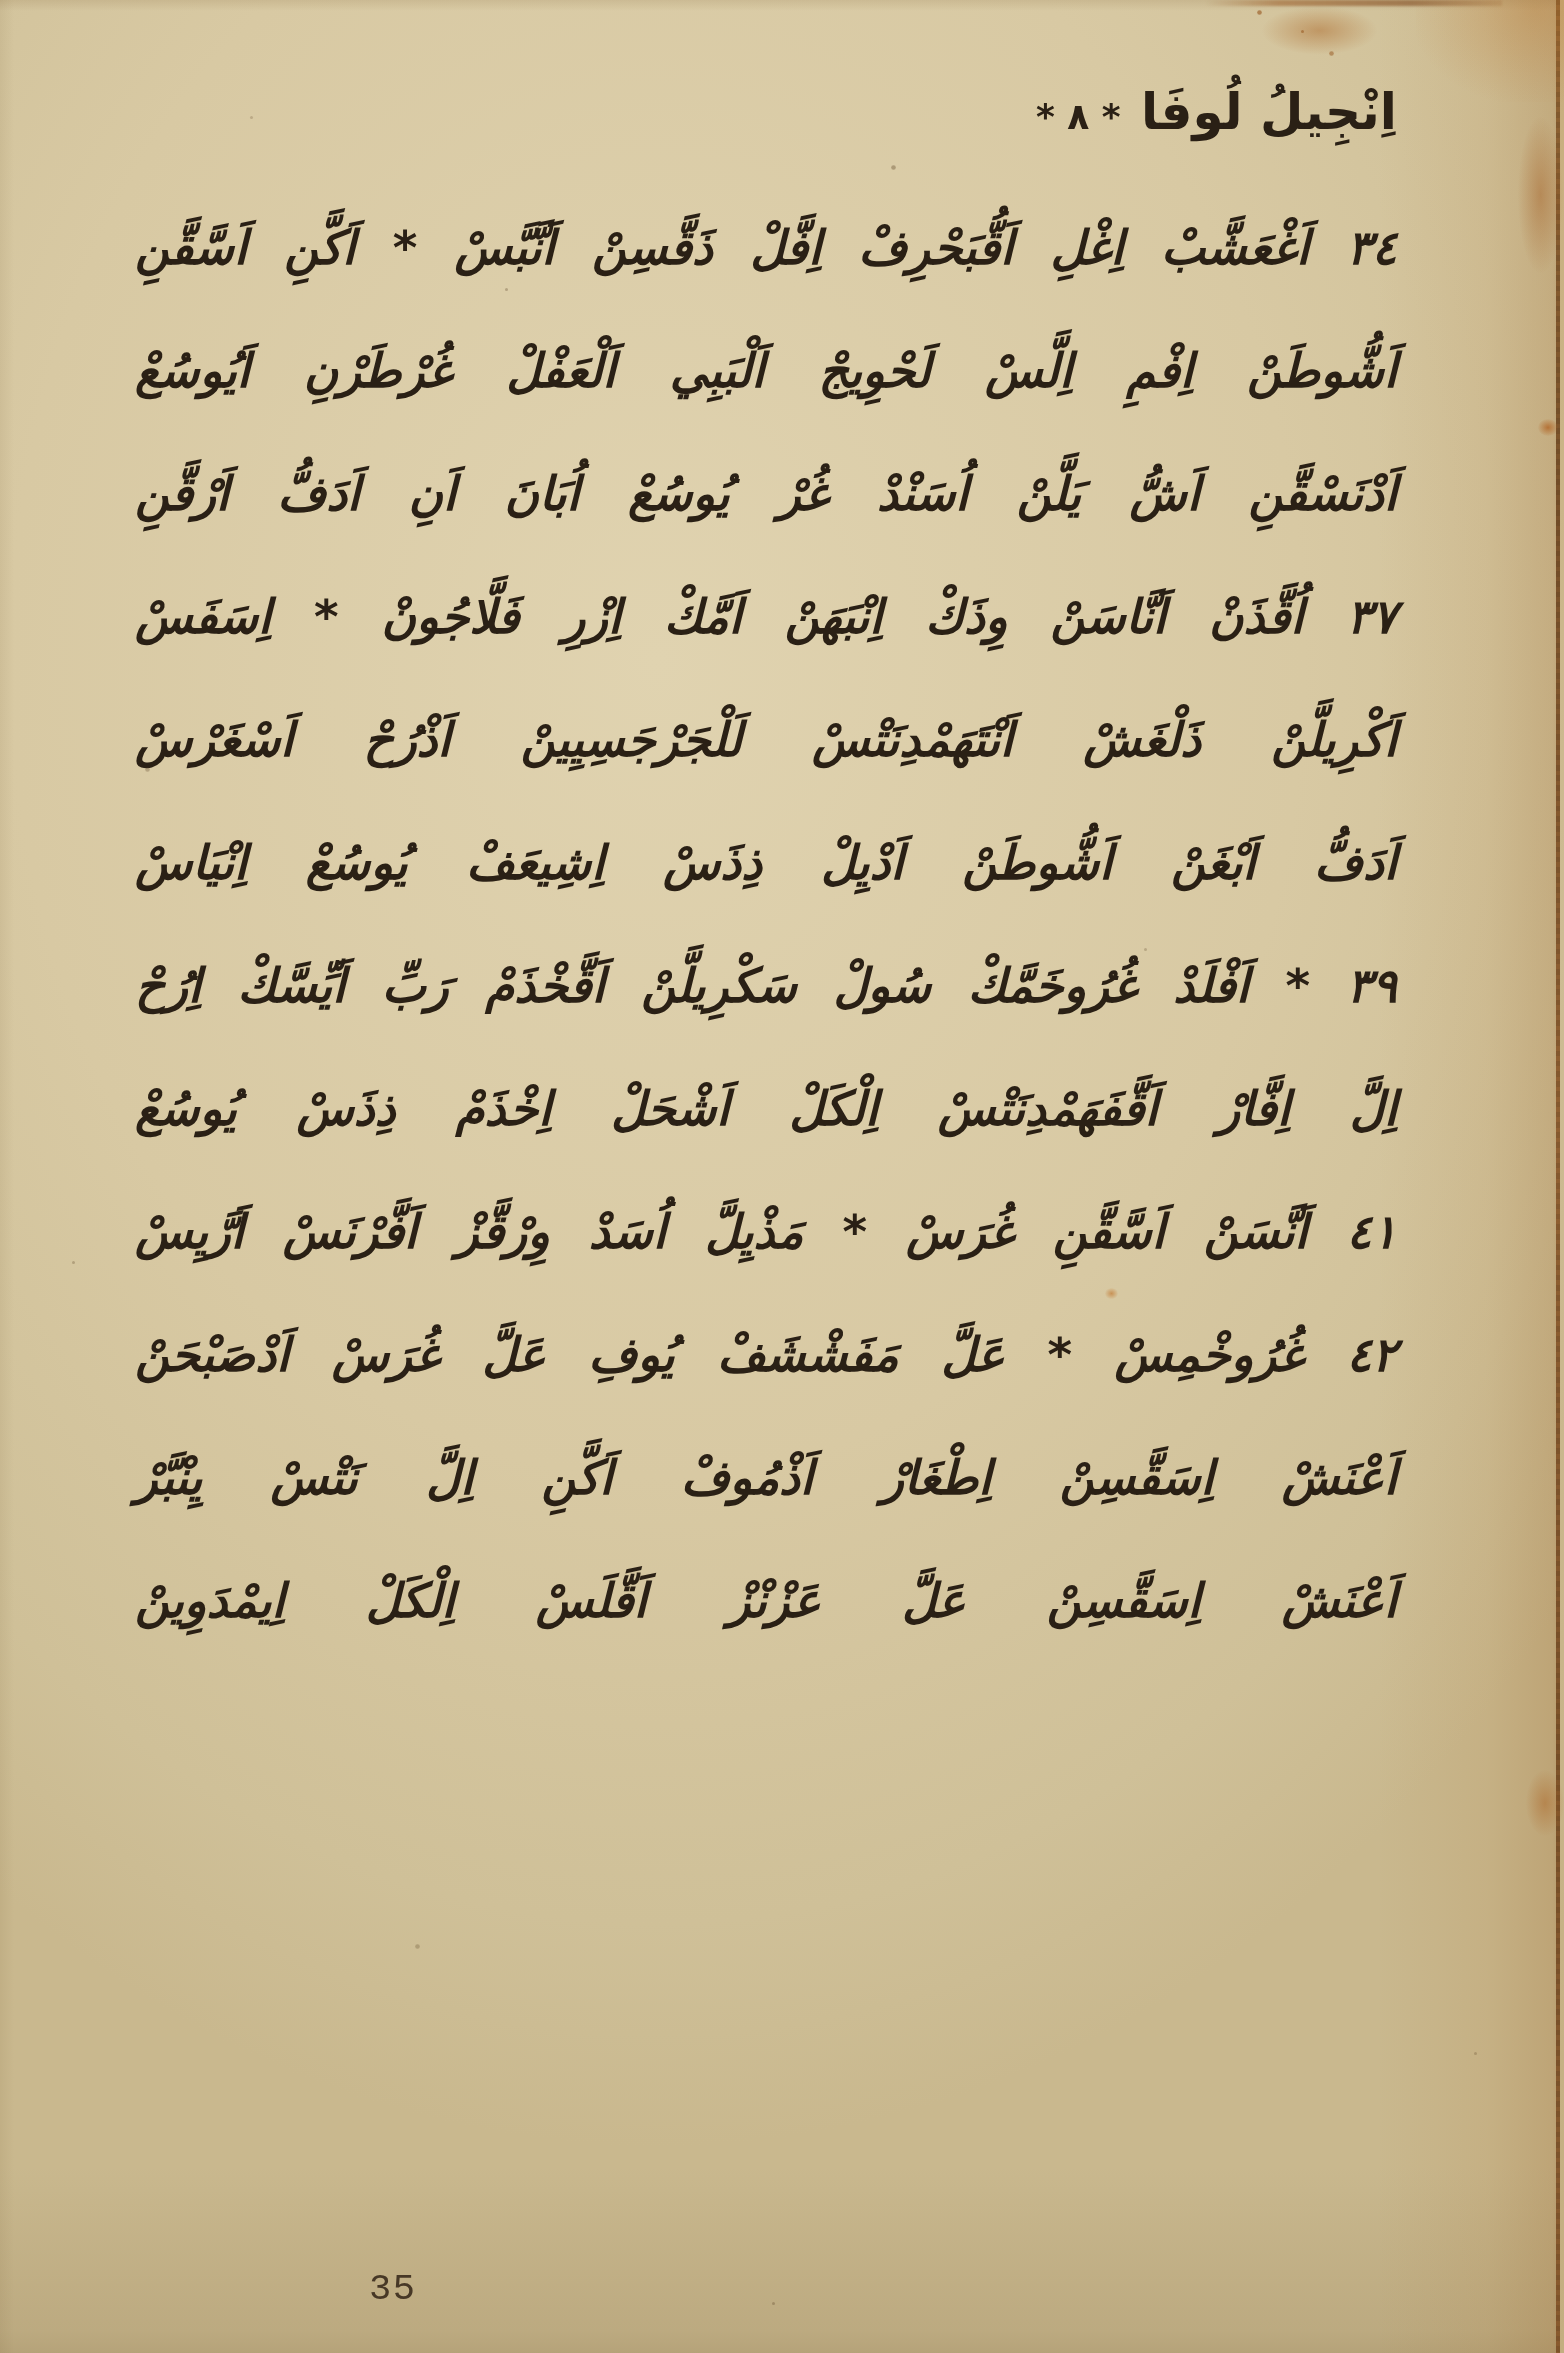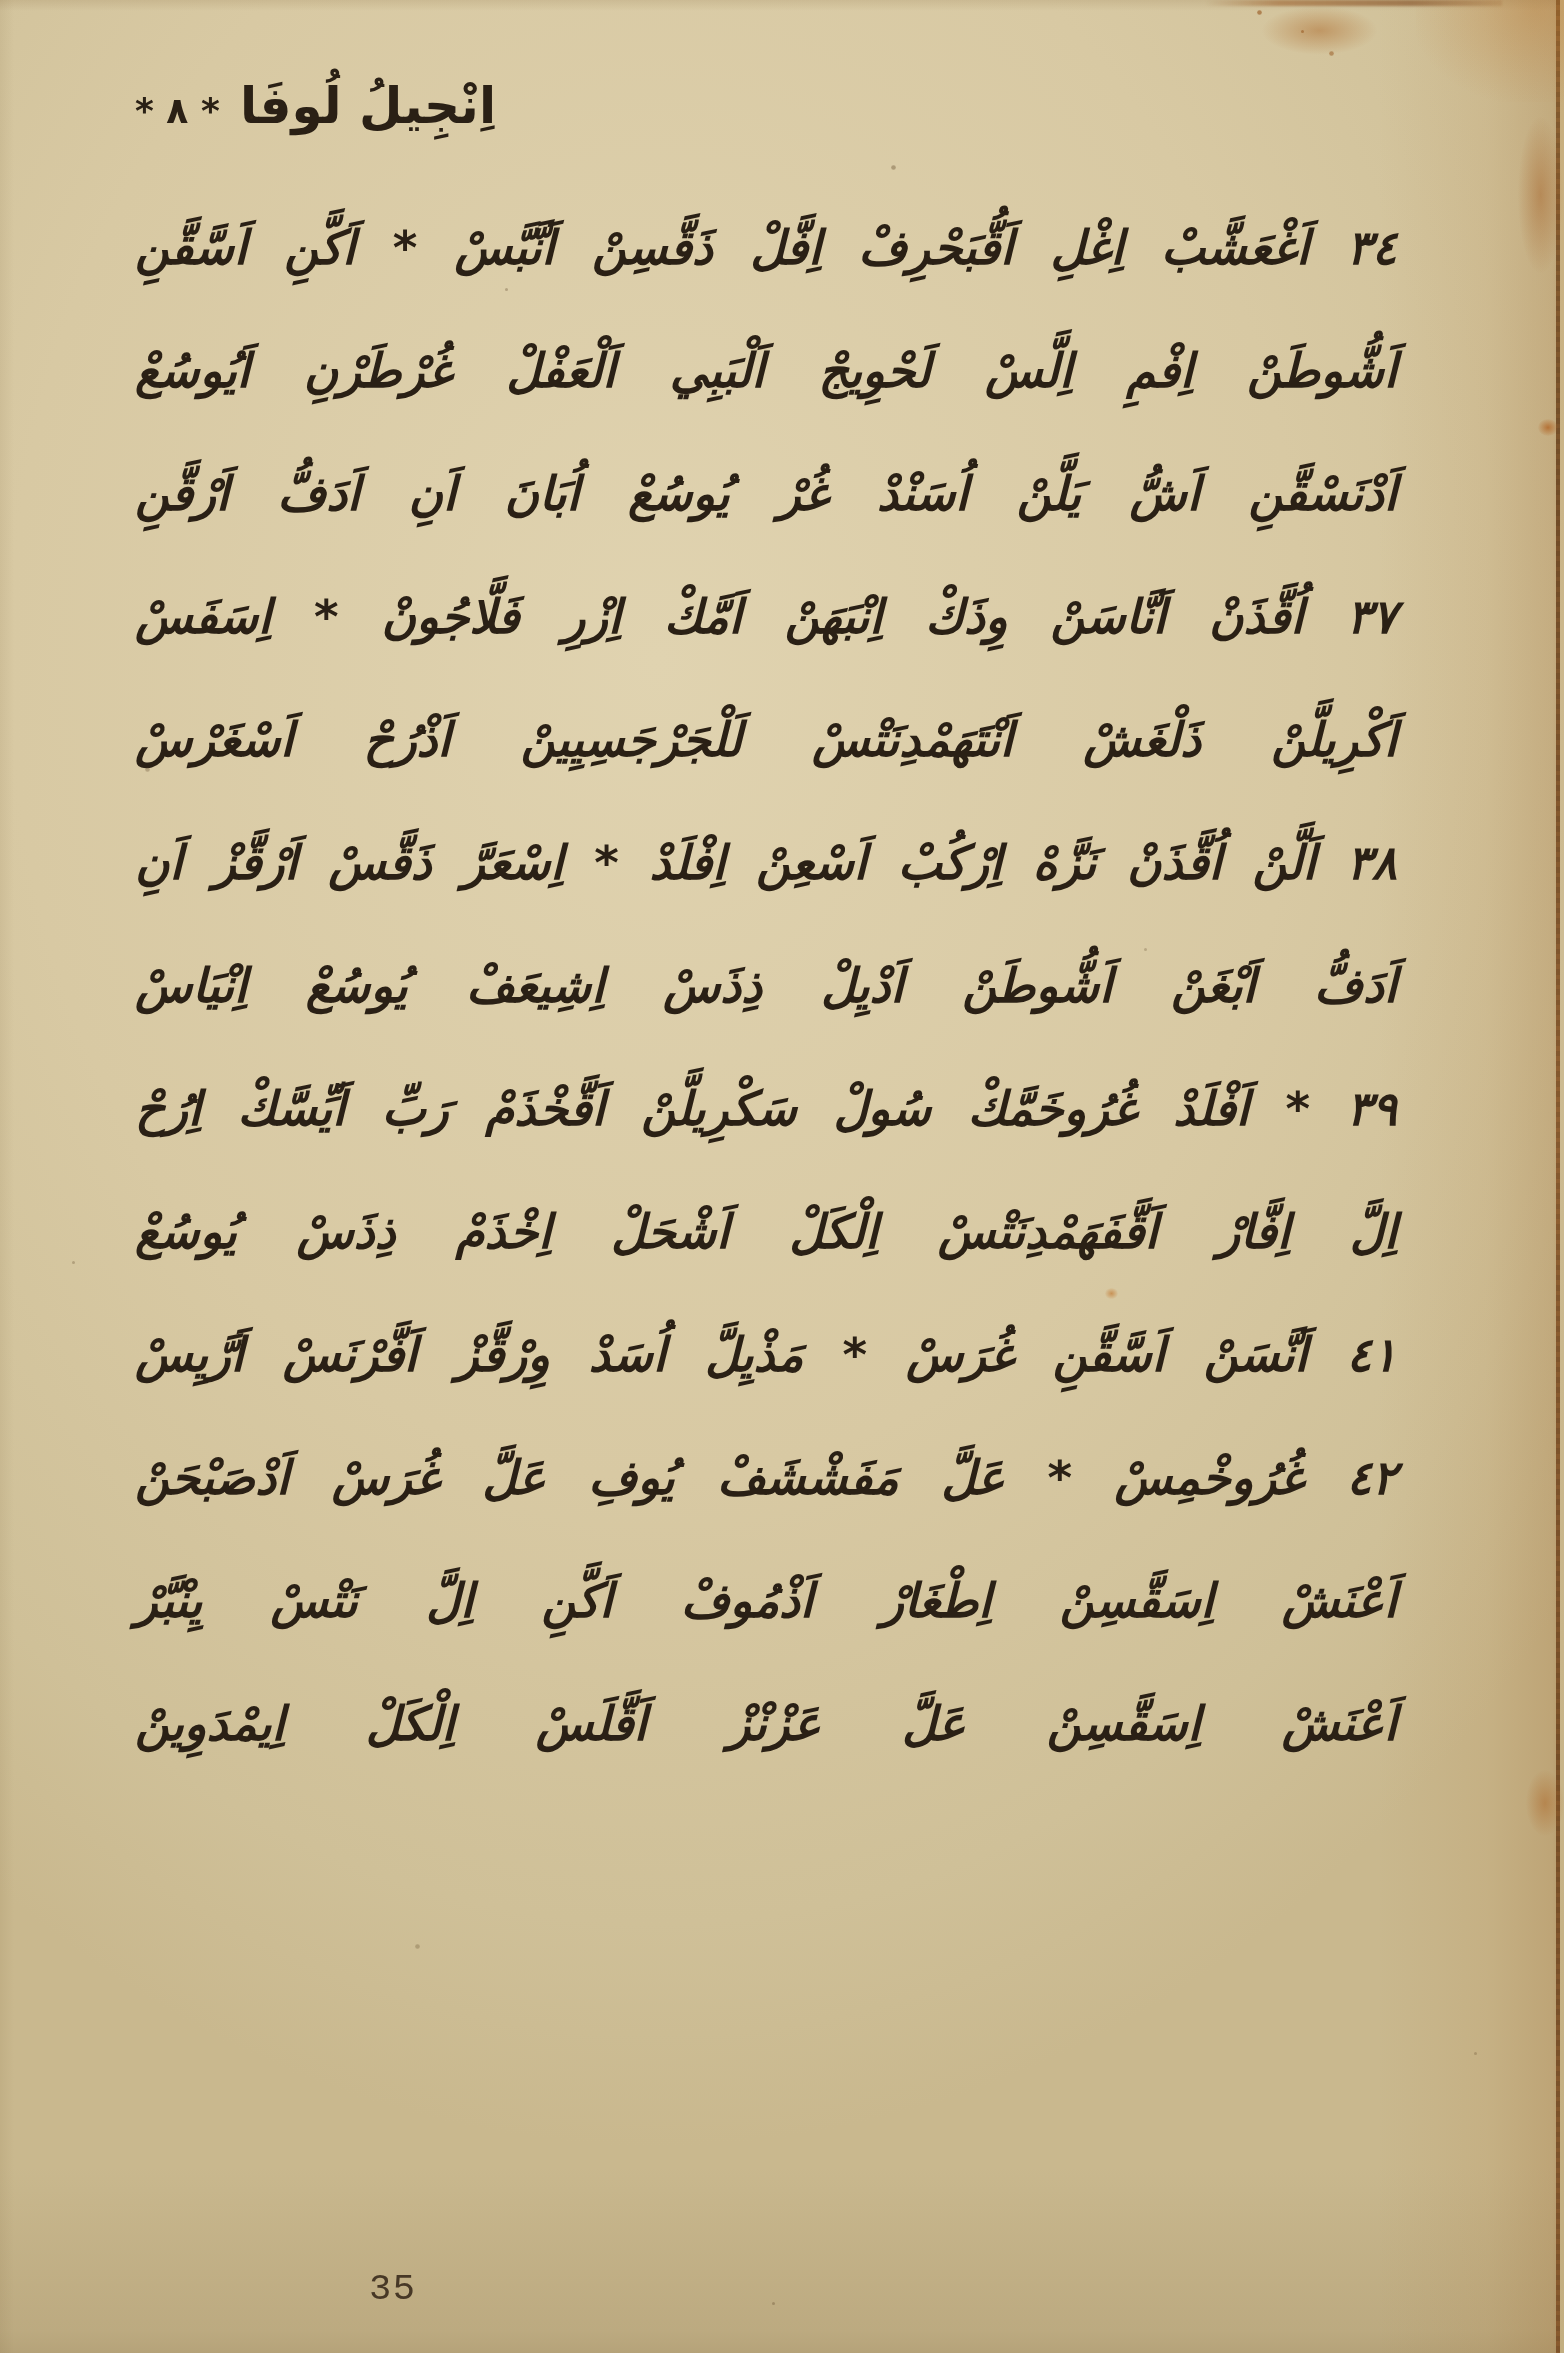--- a/index.html
+++ b/index.html
@@ -12,21 +12,21 @@
       linear-gradient(to right, rgba(120,95,55,0.10) 0px, rgba(120,95,55,0.0) 14px,
                       rgba(0,0,0,0) 88%, rgba(166,110,45,0.10) 95%, rgba(150,95,35,0.22) 99.2%, rgba(130,80,30,0.30) 100%),
       linear-gradient(to bottom, rgba(130,100,55,0.16) 0px, rgba(130,100,55,0) 11px,
                       rgba(0,0,0,0) 92%, rgba(110,85,45,0.14) 99%, rgba(110,85,45,0.22) 100%),
       radial-gradient(ellipse 1174px 1487px at 42% 28%, #e0d3b0 0%, #d8c9a3 55%, #cfc098 85%, #c9b88e 100%);
   }
 
   
   .header{
     position:absolute; top:72px; left:135px; right:168px; height:123px;
-    line-height:68px; text-align:left; direction:rtl;
+    line-height:80px; text-align:right; direction:rtl;
     color:#2a2015; font-weight:700; font-size:50px;
     white-space:nowrap;
   }
   .header .chapter{ font-size:36px; letter-spacing:6.3px; margin-right:20.3px; }
 
   .lines{
     position:absolute; top:186px; left:135px; right:168px;
     direction:rtl;
     color:#2a2015;
     font-style:italic;
@@ -104,21 +104,20 @@
   <div class="header">
     <span>اِنْجِيلُ لُوفَا</span><span class="chapter">* ٨ *</span>
   </div>
 
   <div class="lines">
       <div class="line">٣٤ اَغْعَشَّبْ اِغْلِ اَقُّبَحْرِفْ اِفَّلْ ذَقَّسِنْ اَنَّبَّسْ * اَكَّنِ اَسَّقَّنِ</div>
       <div class="line">اَشُّوطَنْ اِفْمِ اِلَّسْ لَحْوِيجْ اَلْبَبِي اَلْعَفْلْ غُرْطَرْنِ اَيُوسُعْ</div>
       <div class="line">اَدْنَسْقَّنِ اَشُّ يَلَّنْ اُسَنْدْ غُرْ يُوسُعْ اُبَانَ اَنِ اَدَفُّ اَرْقَّنِ</div>
       <div class="line">٣٧ اُقَّذَنْ اَنَّاسَنْ وِذَكْ اِنْبَهَنْ اَمَّكْ اِزْرِ فَلَّاجُونْ * اِسَفَسْ</div>
       <div class="line">اَكْرِيلَّنْ ذَلْغَشْ اَنْتَهَمْدِنَتْسْ لَلْجَرْجَسِيِينْ اَذْرُحْ اَسْغَرْسْ</div>
-      <div class="line">٣٨ اَلَّنْ اُقَّذَنْ نَزَّهْ اِرْكُبْ اَسْعِنْ اِفْلَدْ * اِسْعَرَّ ذَقَّسْ اَرْقَّزْ اَنِ</div>
       <div class="line">اَدَفُّ اَبْغَنْ اَشُّوطَنْ اَدْيِلْ ذِذَسْ اِشِيعَفْ يُوسُعْ اِنْيَاسْ</div>
       <div class="line">٣٩ * اَفْلَدْ غُرُوخَمَّكْ سُولْ سَكْرِيلَّنْ اَقَّخْذَمْ رَبِّ اَيِّسَّكْ اِرُحْ</div>
       <div class="line">اِلَّ اِفَّارْ اَقَّفَهَمْدِنَتْسْ اِلْكَلْ اَشْحَلْ اِخْذَمْ ذِذَسْ يُوسُعْ</div>
       <div class="line">٤١ اَنَّسَنْ اَسَّقَّنِ غُرَسْ * مَذْيِلَّ اُسَدْ وِرْقَّزْ اَفَّرْنَسْ اَرَّيِسْ</div>
       <div class="line">٤٢ غُرُوخْمِسْ * عَلَّ مَفَشْشَفْ يُوفِ عَلَّ غُرَسْ اَدْصَبْحَنْ</div>
       <div class="line">اَعْنَشْ اِسَقَّسِنْ اِطْغَارْ اَذْمُوفْ اَكَّنِ اِلَّ نَتْسْ يِنْبَّرْ</div>
       <div class="line">اَعْنَشْ اِسَقَّسِنْ عَلَّ عَزْنْزْ اَقَّلَسْ اِلْكَلْ اِيمْدَوِينْ</div>
     </div>
 
   <div class="pagenum">35</div>

